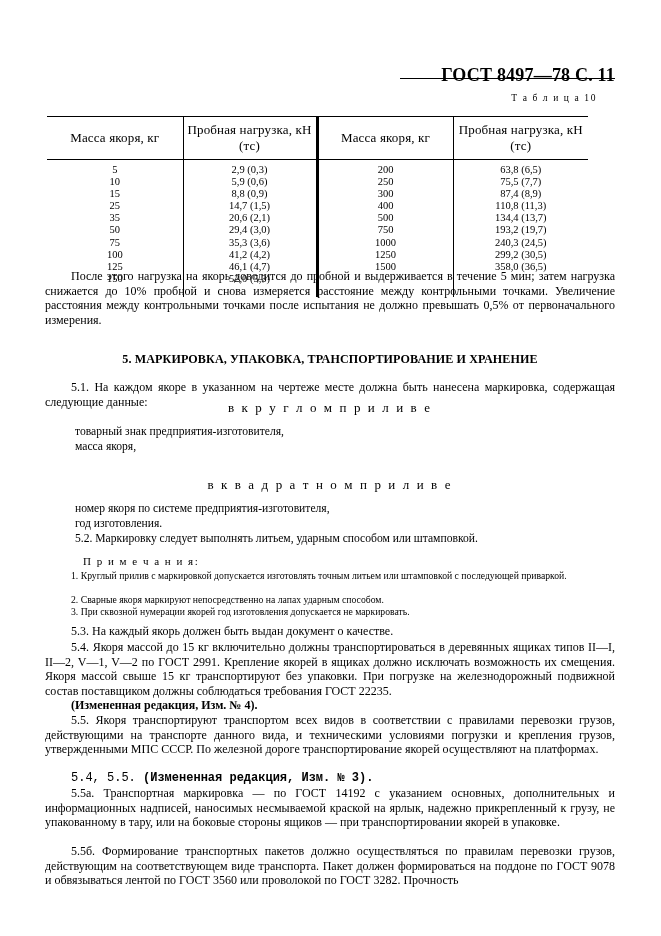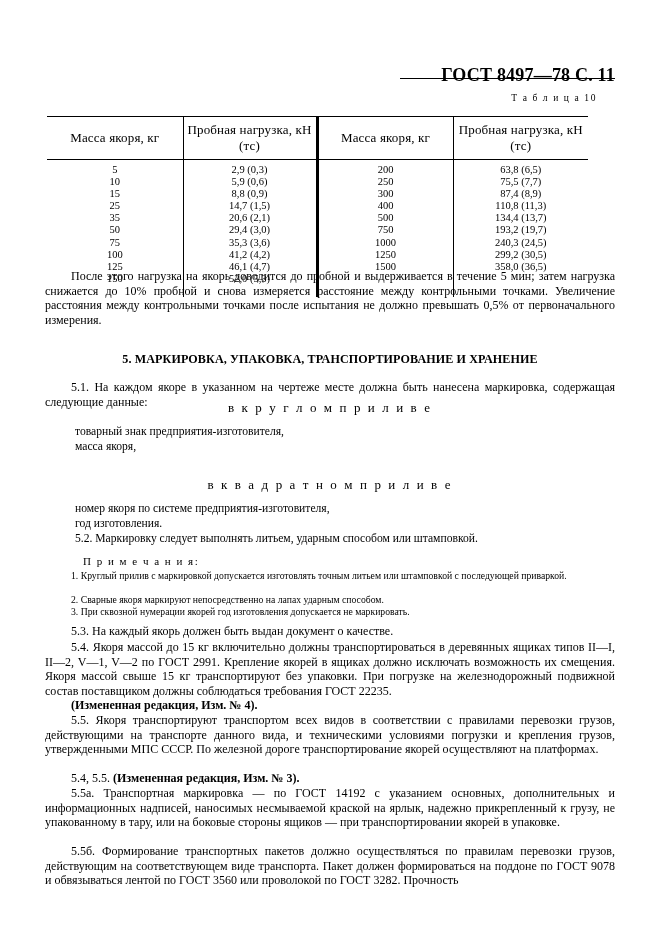--- a/index.html
+++ b/index.html
@@ -284,21 +284,21 @@
   <div class="para indent nojust" style="top:624px;">5.3. На каждый якорь должен быть выдан документ о качестве.</div>
 
   <div class="para indent" style="top:640px;">5.4. Якоря массой до 15 кг включительно должны транспортироваться в деревянных ящиках типов II—I, II—2, V—1, V—2 по ГОСТ 2991. Крепление якорей в ящиках должно исключать возможность их смещения. Якоря массой  свыше 15 кг транспортируют без упаковки. При погрузке на железнодорожный подвижной состав поставщиком должны соблюдаться требования ГОСТ 22235.</div>
 
   <div class="para nojust" style="top:698px;padding-left:26px;width:544px;">
     <span class="bold">(Измененная редакция, Изм. № 4).</span>
   </div>
 
   <div class="para indent" style="top:713px;">5.5. Якоря транспортируют транспортом всех видов в соответствии с правилами перевозки грузов, действующими на транспорте данного вида, и техническими условиями погрузки и крепления грузов, утвержденными МПС СССР. По железной дороге транспортирование якорей осуществляют на платформах.</div>
 
-  <div class="para nojust" style="top:771px;padding-left:26px;width:544px;">
+  <div class="para nojust" style="top:771px;padding-left:26px;width:544px;font-family:Liberation Mono, monospace;">
     <span>5.4, 5.5. </span><span class="bold">(Измененная редакция, Изм. № 3).</span>
   </div>
 
   <div class="para indent" style="top:786px;">5.5а. Транспортная маркировка — по ГОСТ 14192 с указанием основных, дополнительных и информационных надписей, наносимых несмываемой краской на ярлык, надежно прикрепленный к грузу, не упакованному в тару, или на боковые стороны ящиков — при транспортировании якорей в упаковке.</div>
 
   <div class="para indent" style="top:844px;">5.5б. Формирование транспортных пакетов должно осуществляться по правилам перевозки грузов, действующим на соответствующем виде транспорта. Пакет должен формироваться на поддоне по ГОСТ 9078 и обвязываться лентой по ГОСТ 3560 или проволокой по ГОСТ 3282. Прочность</div>
 
 </div>
 
 </body></html>

